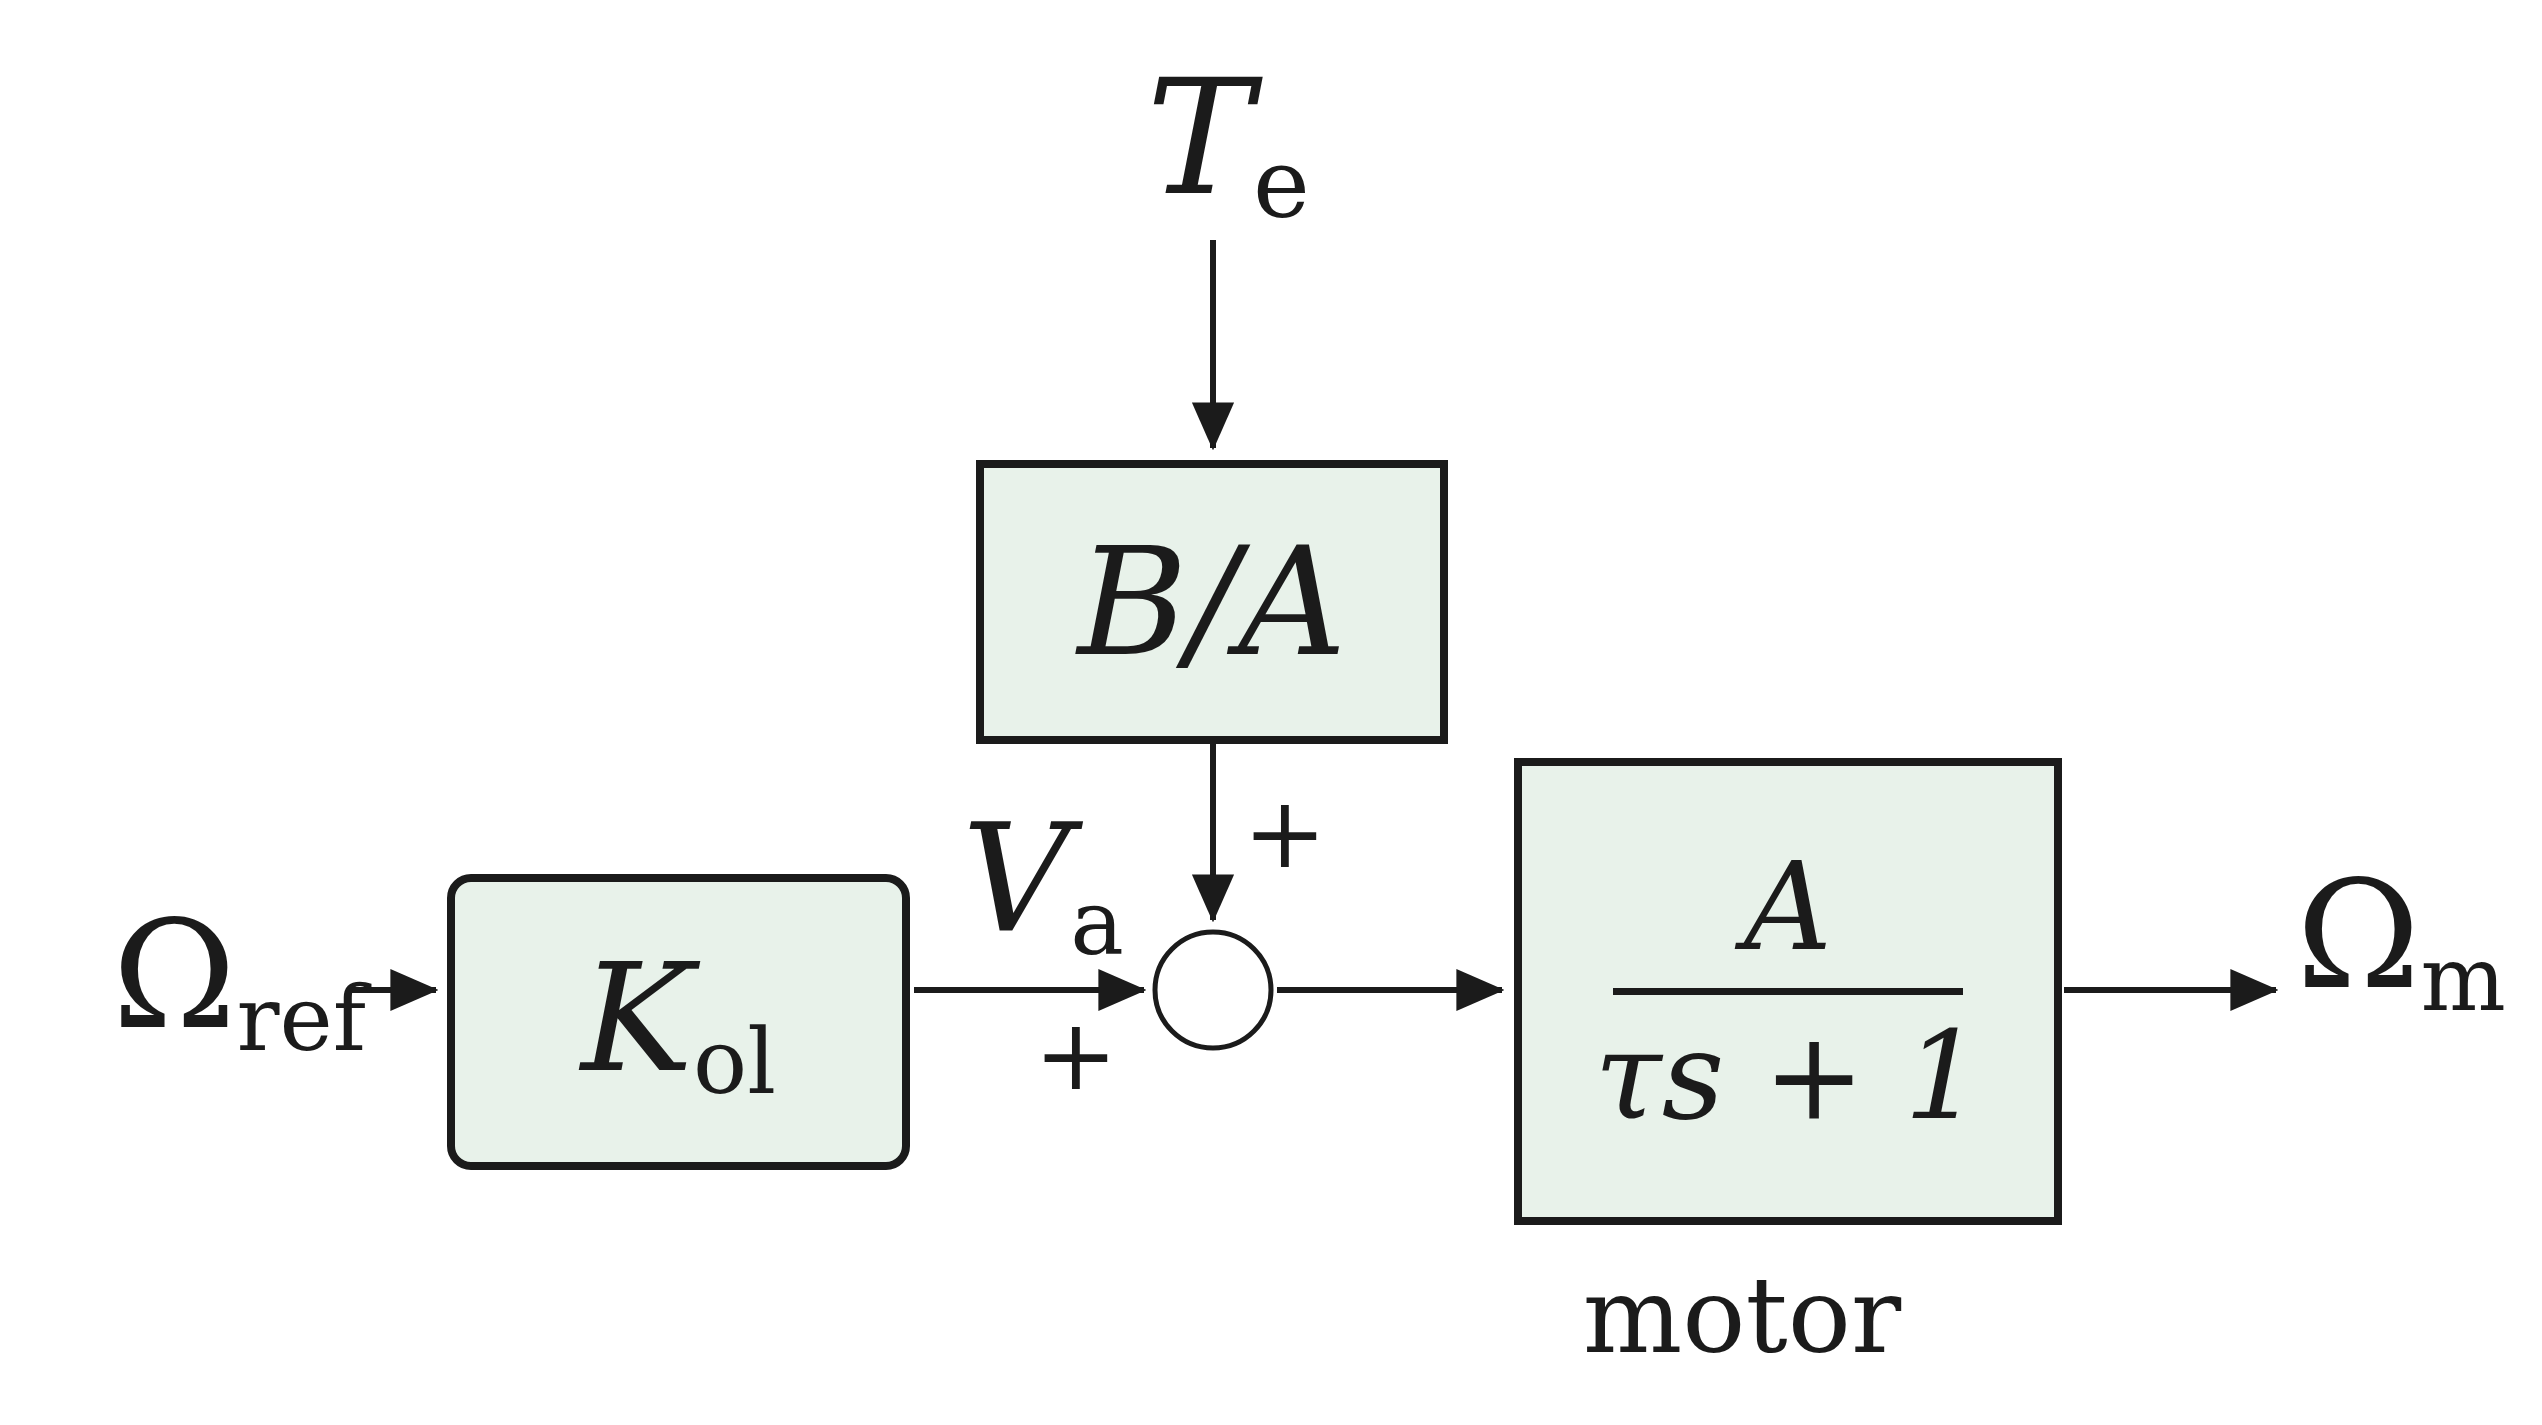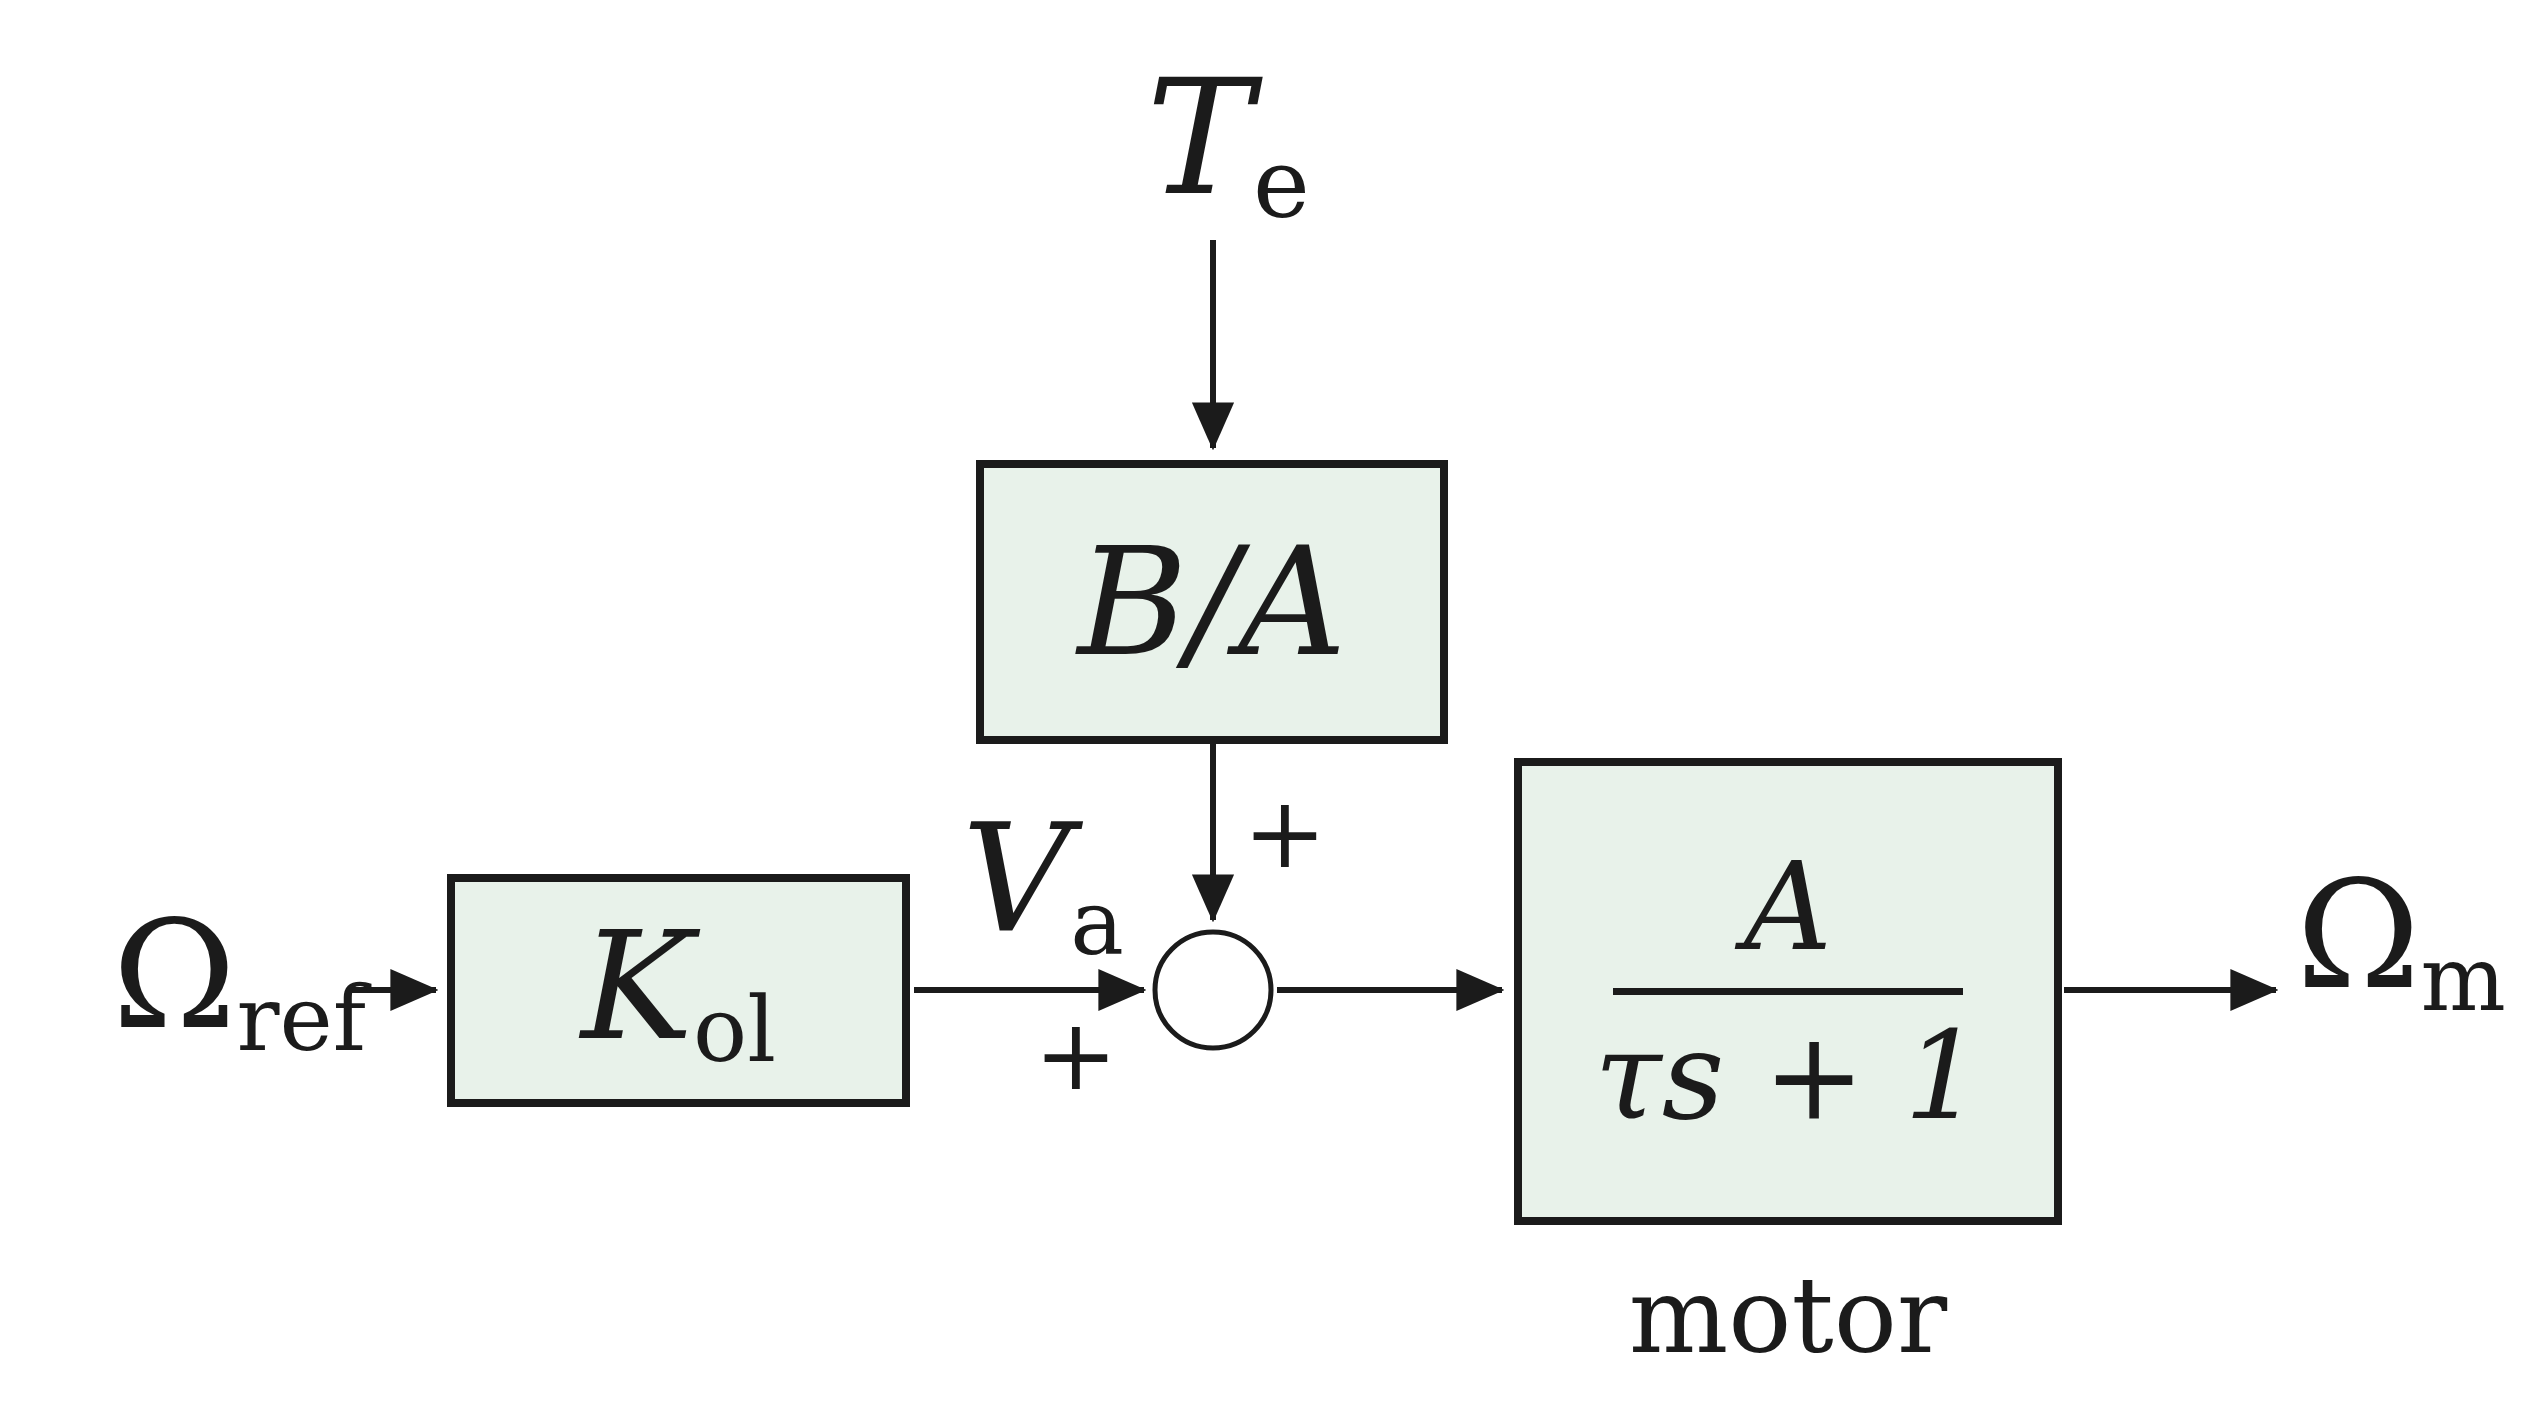--- a/index.html
+++ b/index.html
@@ -109,21 +109,21 @@
   </div>
 
   <div class="block" style="left: 976px; top: 460px; width: 472px; height: 284px;">
     <span class="block-math">B/A</span>
   </div>
 
   <div class="label math-lg" style="left: 88px; top: 900px; margin-left: 24px;">
     <span class="roman">Ω</span><span class="sub">ref</span>
   </div>
 
-  <div class="block" style="left: 447px; top: 874px; width: 463px; height: 233px;">
+  <div class="block" style="left: 447px; top: 874px; width: 463px; height: 296px; border-radius: 24px;">
     <span class="block-math">
       <span>K</span><span class="sub">ol</span>
     </span>
   </div>
 
 
   <div class="label math math-lg" style="left: 962px; top: 804px;">
     <span>V</span><span class="sub">a</span>
   </div>
 
@@ -131,19 +131,19 @@
   <div class="label plus" style="left: 1076px; top: 1055px;">+</div>
 
   <div class="block" style="left: 1514px; top: 758px; width: 548px; height: 467px;">
     <div class="fraction">
       <div>A</div>
       <div class="frac-bar"></div>
       <div>τs + 1</div>
     </div>
   </div>
 
-  <div class="label caption" style="left: 1788px; top: 1252px; text-align: right;">motor</div>
+  <div class="label caption" style="left: 1742px; top: 1252px; text-align: right;">motor</div>
 
   <div class="label math-lg" style="left: 2296px; top: 860px;">
     <span class="roman">Ω</span><span class="sub">m</span>
   </div>
 
 </div>
 
 </body></html>

